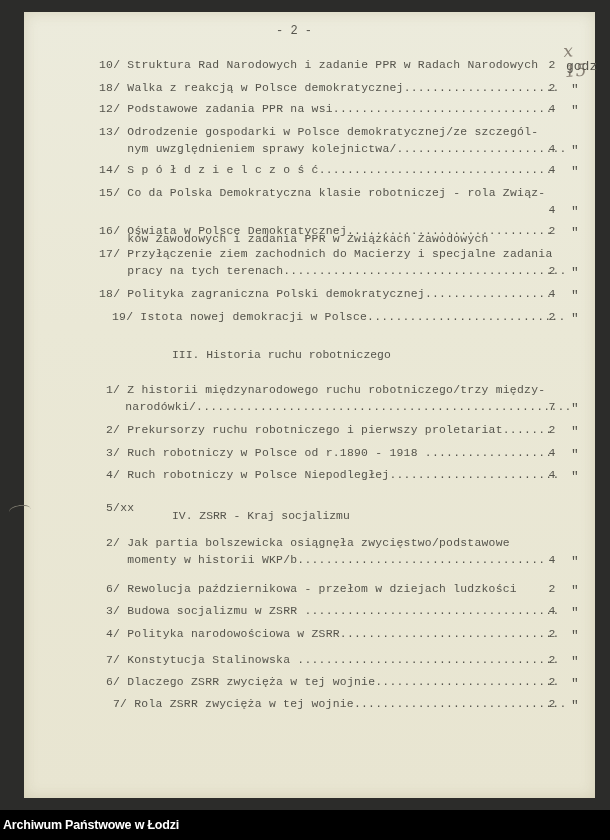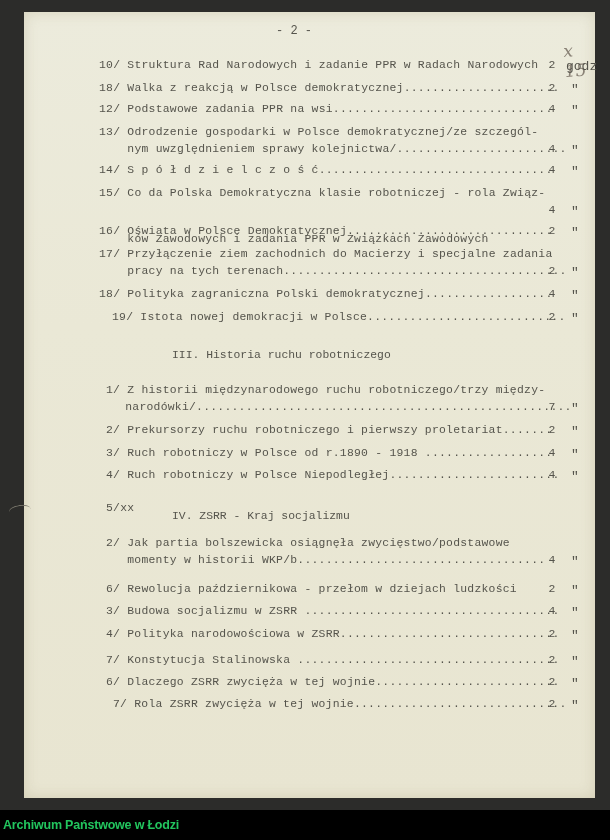--- a/index.html
+++ b/index.html
@@ -12,21 +12,21 @@
   .t { position:absolute; color:#55544c; font-size:11.4px; letter-spacing:0.25px; white-space:pre; }
   .num { position:absolute; color:#55544c; font-size:11.4px; text-align:center; width:14px; }
   .unit { position:absolute; color:#55544c; font-size:13px; }
   .pnum { position:absolute; left:252px; top:12px; color:#55544c; font-size:12px; }
   .sig { position:absolute; left:540px; top:28px; color:#8a8276; font-family:"DejaVu Serif",serif;
          font-style:italic; font-size:17px; transform:rotate(-4deg); }
   .heading { position:absolute; color:#55544c; font-size:11.4px; white-space:pre; }
   .heading .ul { text-decoration-style:double; text-decoration-color:#8e8c80; }
   .margin-mark { position:absolute; left:9px; top:505px; width:22px; height:10px;
                  border-top:1px solid #7a776c; border-radius:50% 50% 0 0; transform:rotate(-8deg); }
-  .footer { position:absolute; left:3px; top:818px; color:#22c55e; font-family:"Liberation Sans",sans-serif;
+  .footer { position:absolute; left:3px; top:818px; color:#ffffff; font-family:"Liberation Sans",sans-serif;
             font-size:12.5px; font-weight:bold; letter-spacing:-0.2px; }
 </style>
 </head>
 <body>
 
 <div class="frame"></div>
 <div class="paper">
   <div class="pnum">- 2 -</div>
   <div class="sig">x 15</div>
 </div>

